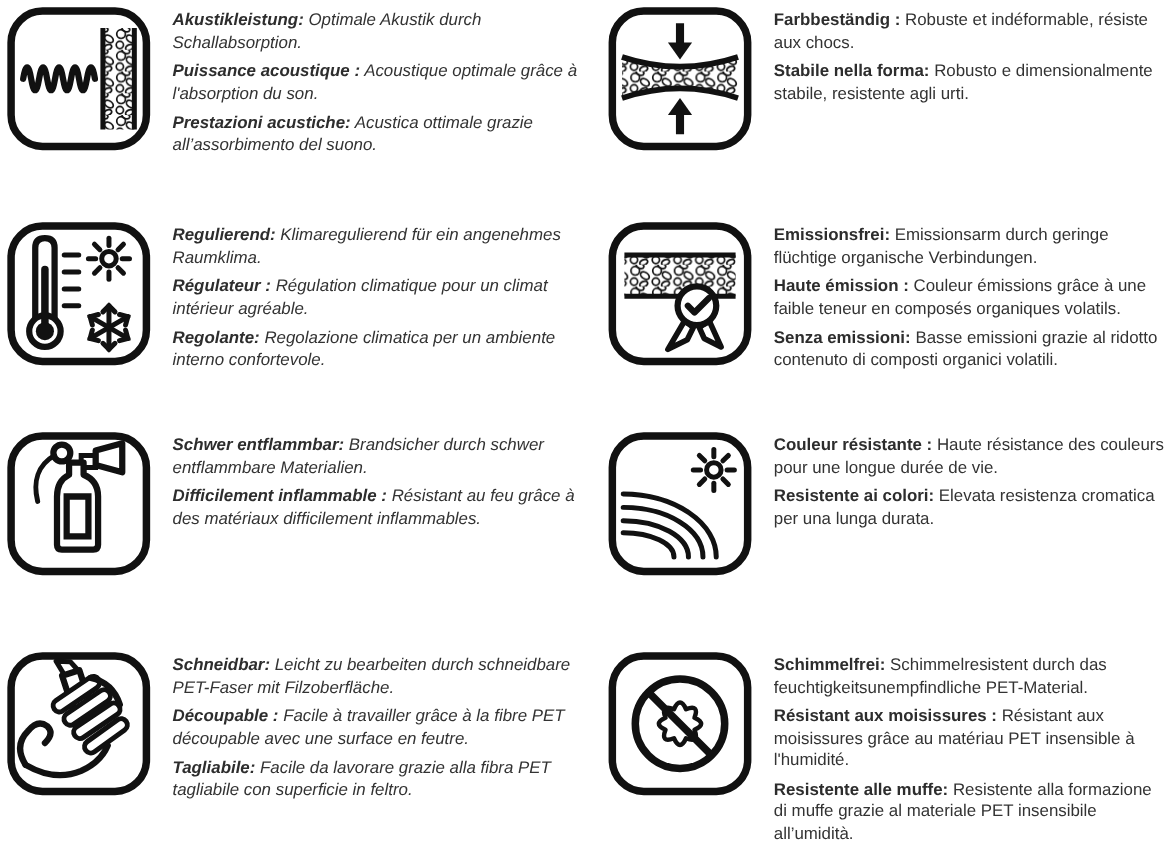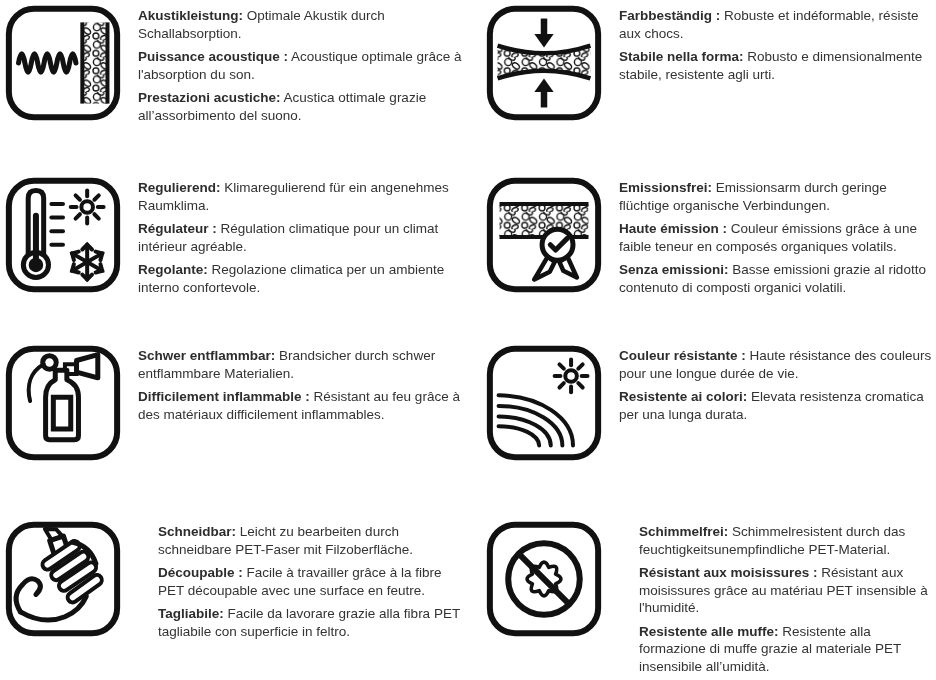--- a/index.html
+++ b/index.html
@@ -2,26 +2,26 @@
 <html><head>
 <meta charset="utf-8">
 <style>
   html,body{margin:0;padding:0;background:#ffffff;}
   .page{
     width:936px;height:680px;background:#ffffff;overflow:hidden;
     font-family:"Liberation Sans", sans-serif;color:#333333;
     display:grid;grid-template-columns:468px 468px;grid-template-rows:171px 169px 175px auto;
   }
   .cell{display:flex;align-items:flex-start;}
-  .cell.col-left{padding-left:5px;}
+  .cell.col-left{padding-left:5px;font-style:italic;}
   .cell.col-right{padding-left:18px;}
   .cell.row-1{padding-top:5px;}
   .cell.row-2{padding-top:6px;}
   .cell.row-3{padding-top:5px;}
-  .cell.row-4{padding-top:6px;gap:20px;}
+  .cell.row-4{padding-top:6px;}
   .icon-box{width:116px;height:116px;flex:0 0 116px;color:#111111;}
   .icon-box svg{display:block;width:116px;height:116px;}
   .texts{margin-left:17px;padding-top:2px;}
   .col-left .texts{width:324px;}
   .col-right .texts{width:314px;}
   .texts p{margin:0 0 6px 0;font-size:13.5px;line-height:17.5px;color:#333333;}
   .texts p b{font-weight:700;color:#2d2d2d;}
   svg *{vector-effect:non-scaling-stroke;}
 </style>
 </head>

